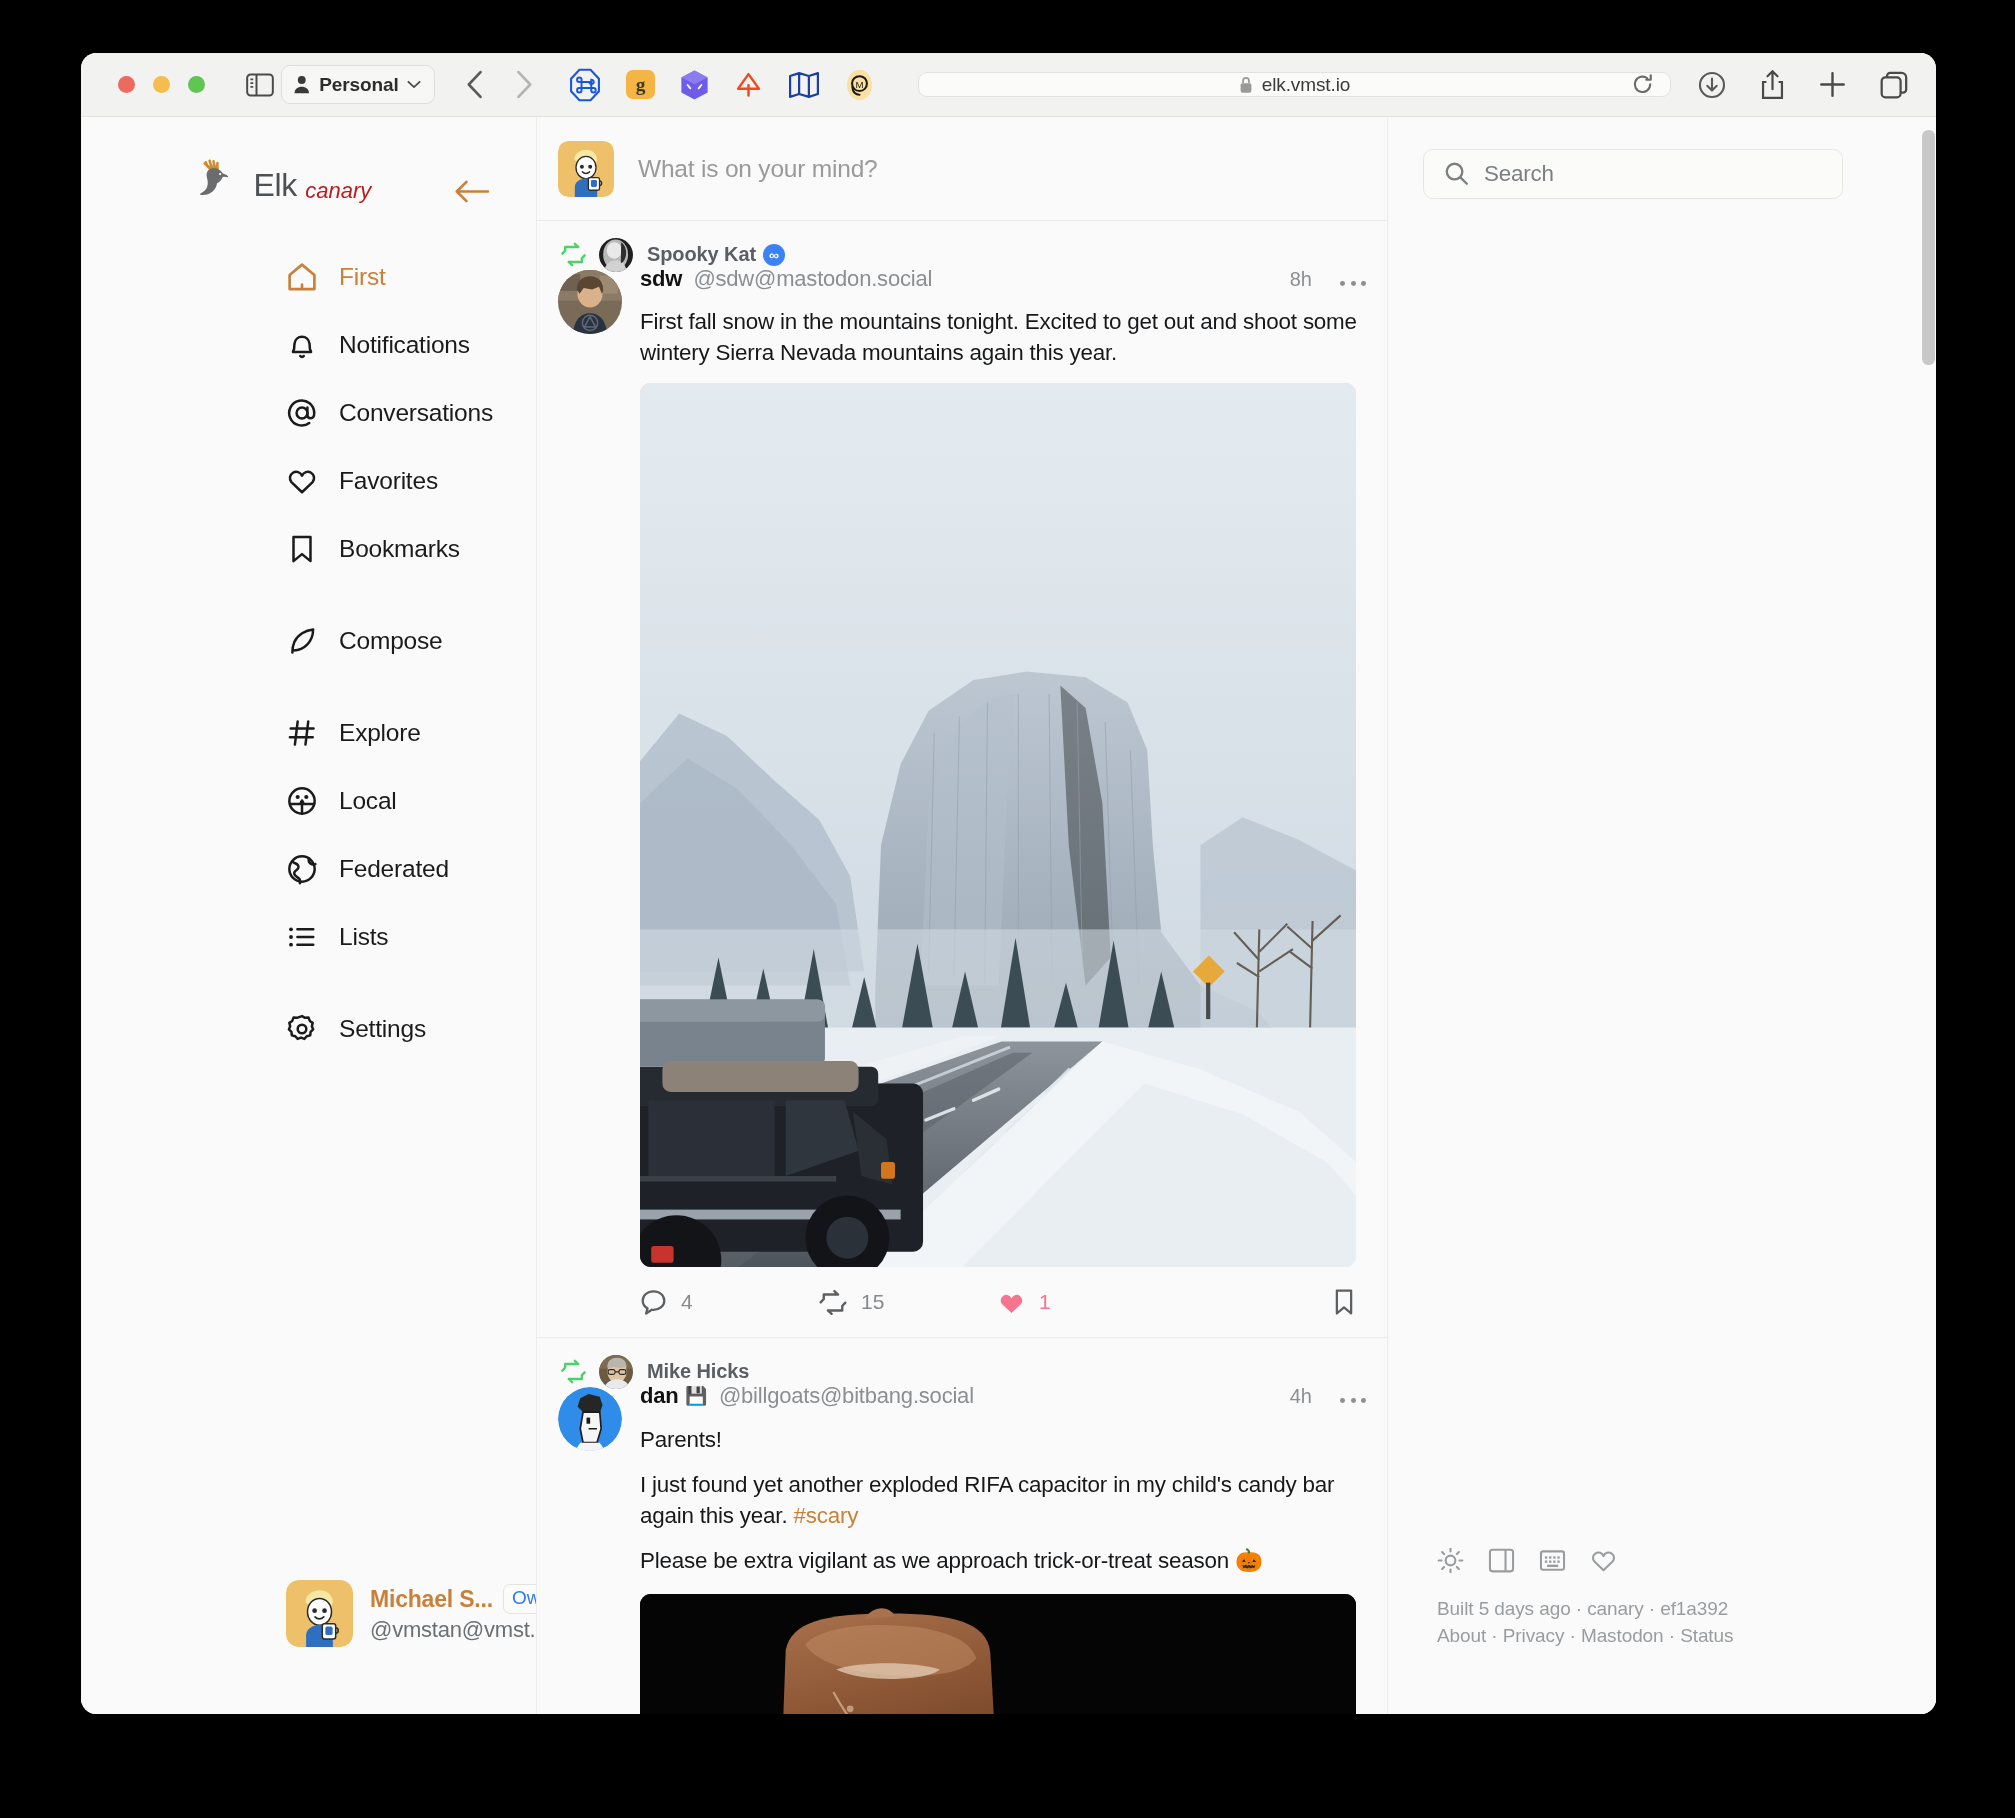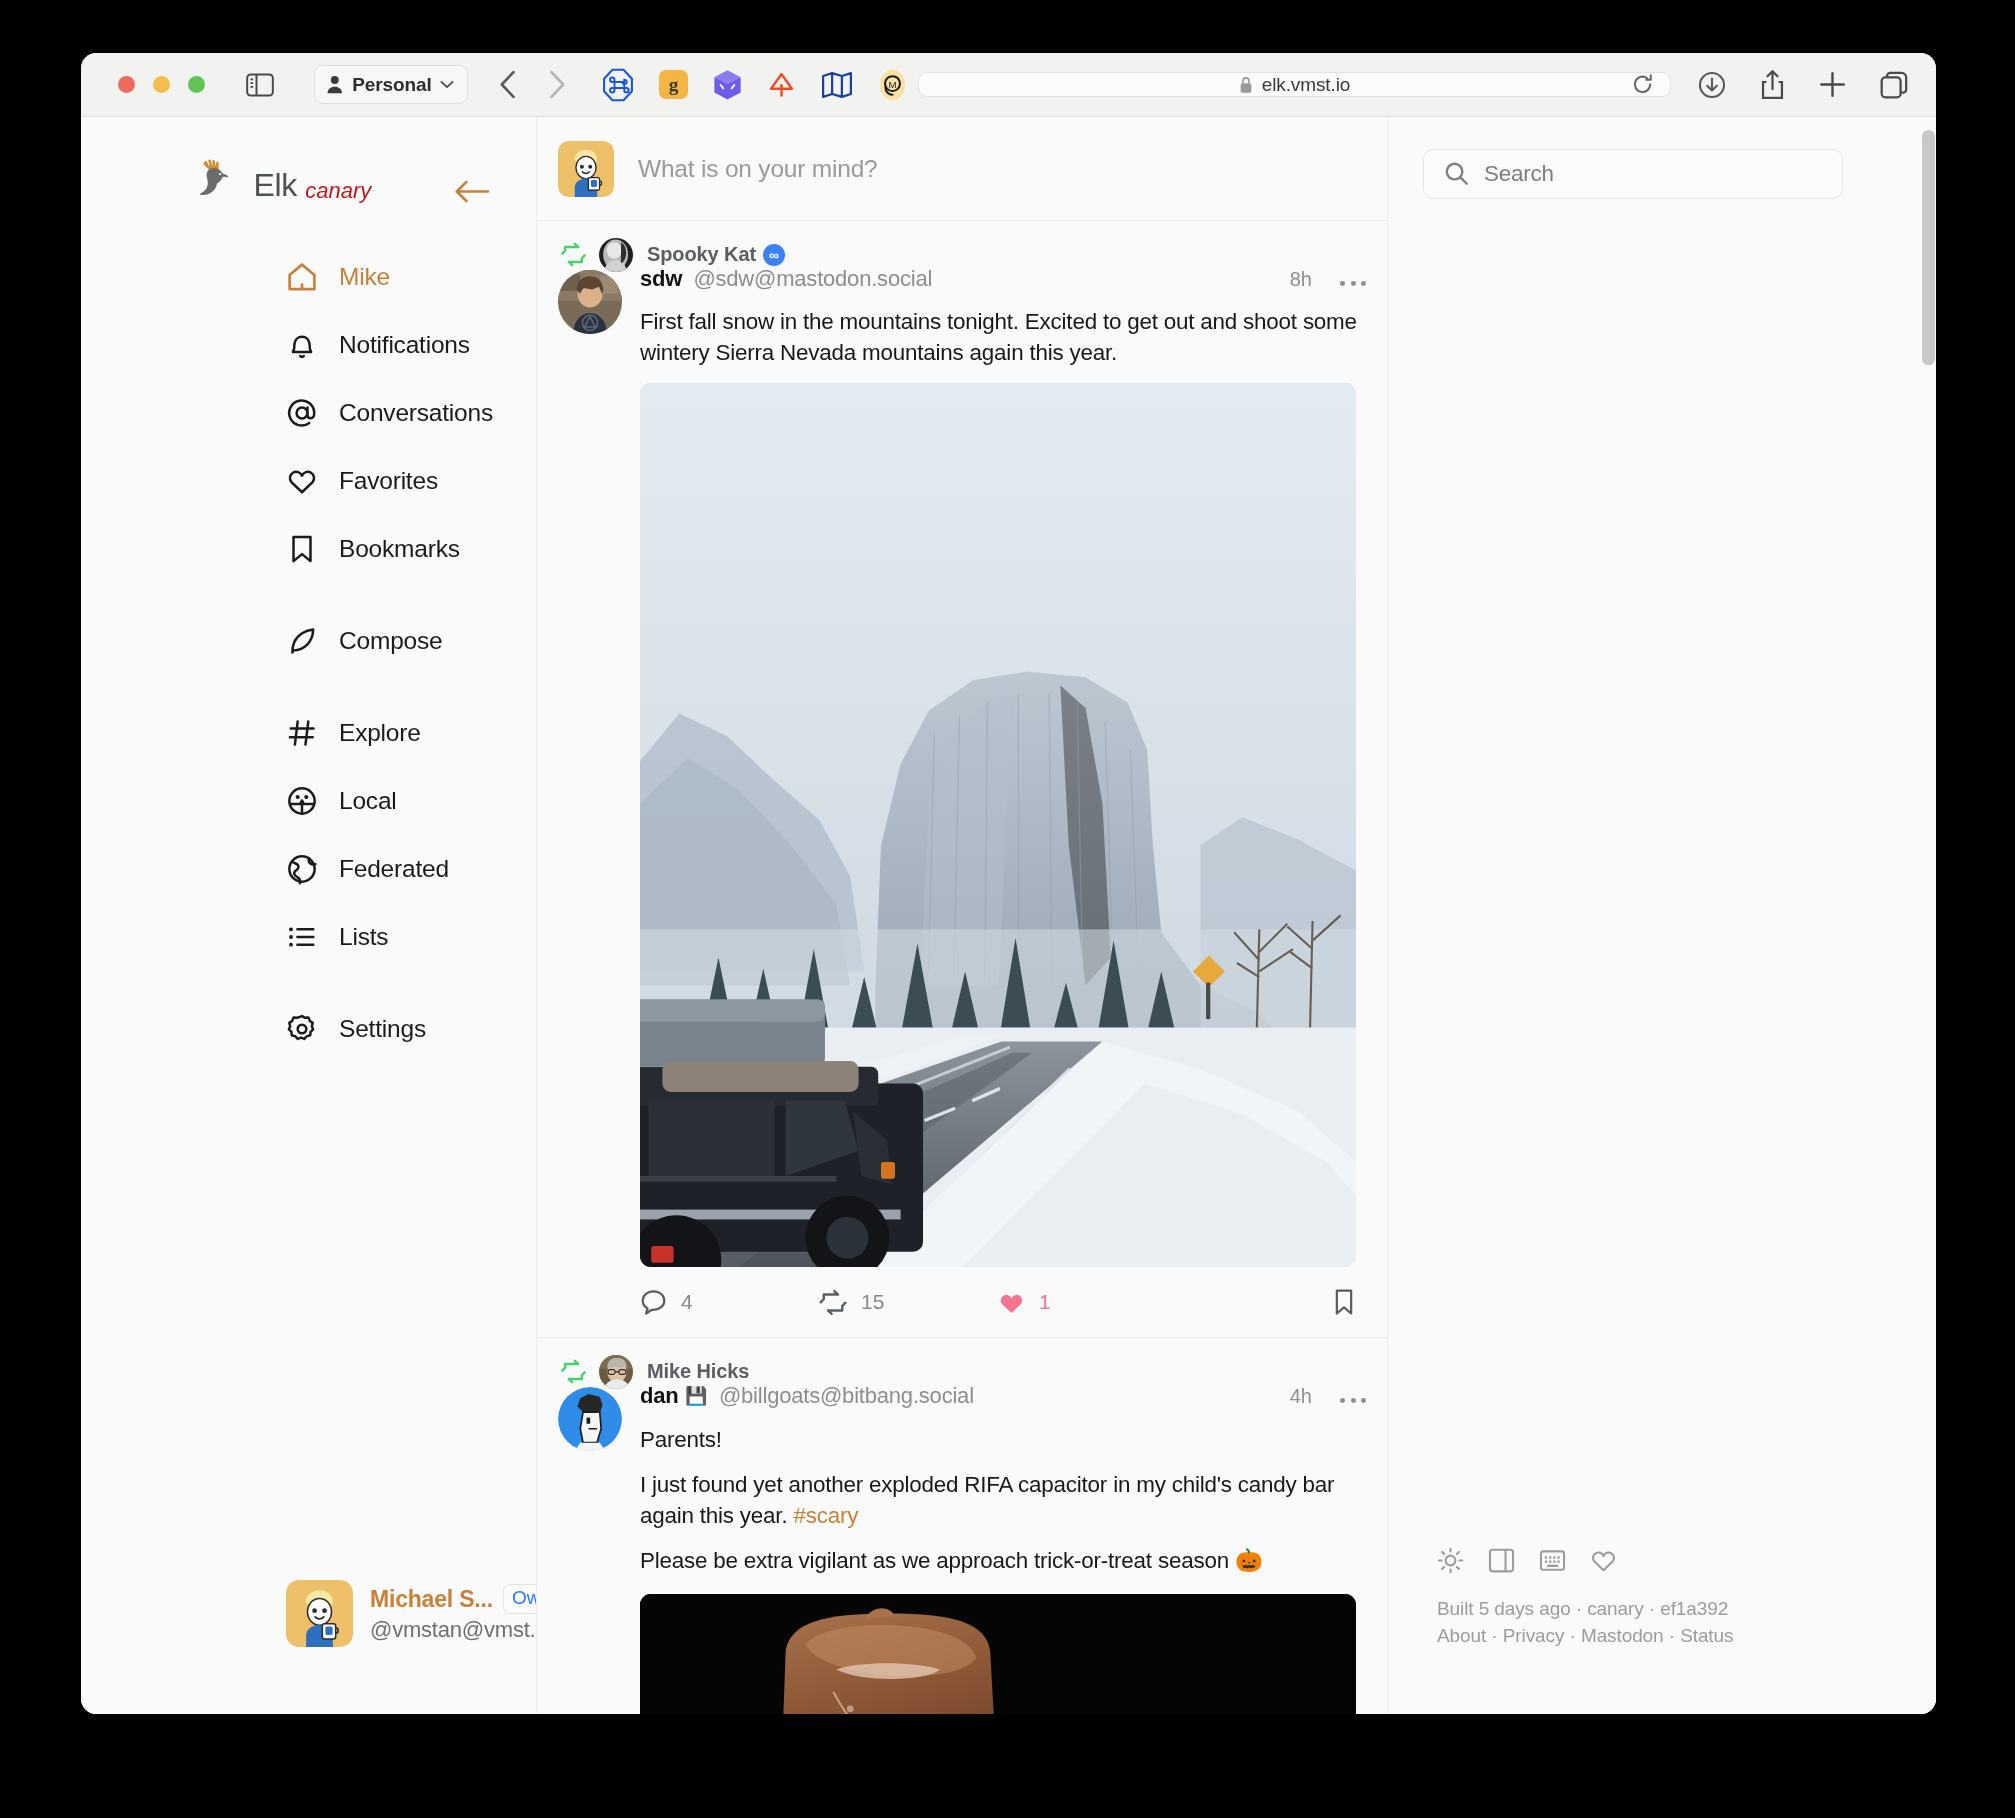--- a/index.html
+++ b/index.html
@@ -37,21 +37,21 @@
   .dot.amber { background: #f5bd4f; }
   .dot.green { background: #61c554; }
 
   .tb-icon {
     display:flex; align-items:center; justify-content:center;
     cursor: default;
   }
   .sidebar-toggle { margin-left: 41px; }
 
   .profile-chip {
-    margin-left: 40px;
+    margin-left: 7px;
     height: 39px;
     border: 0.7px solid #dededa;
     border-radius: 9px;
     display: flex; align-items: center; gap: 8.4px;
     padding: 0 12.6px 0 11.2px;
     background: #f7f7f5;
   }
   .profile-chip .label {
     font-size: 19px; font-weight: 700; color: #2d2d2d;
     letter-spacing: -0.1px;
@@ -439,21 +439,21 @@
 
       <div class="nav">
 
         <div class="nav-item active">
           <span class="ic">
             <svg width="32" height="32" viewBox="0 0 23 23">
                 <path d="M2.6 10 11.5 2.6 20.4 10v10.2H2.6z" fill="none" stroke="#c8813a" stroke-width="1.9" stroke-linejoin="round"></path>
                 <line x1="11.5" y1="17" x2="11.5" y2="20" stroke="#c8813a" stroke-width="1.9" stroke-linecap="round"></line>
               </svg>
           </span>
-          <span class="txt">Mike</span>
+          <span class="txt">First</span>
         </div>
 
         <div class="nav-item">
           <span class="ic">
             <svg width="32" height="32" viewBox="0 0 23 23">
                 <path d="M5 16.6c0-1 .6-1.3.8-2.3.2-1 .1-2.3.3-3.7.4-3 2.6-5 5.4-5s5 2 5.4 5c.2 1.4.1 2.7.3 3.7.2 1 .8 1.3.8 2.3z" fill="none" stroke="#1b1b1b" stroke-width="1.8" stroke-linejoin="round"></path>
                 <path d="M10.2 19.4a1.5 1.5 0 0 0 2.6 0" fill="none" stroke="#1b1b1b" stroke-width="1.8" stroke-linecap="round"></path>
               </svg>
           </span>
           <span class="txt">Notifications</span>

